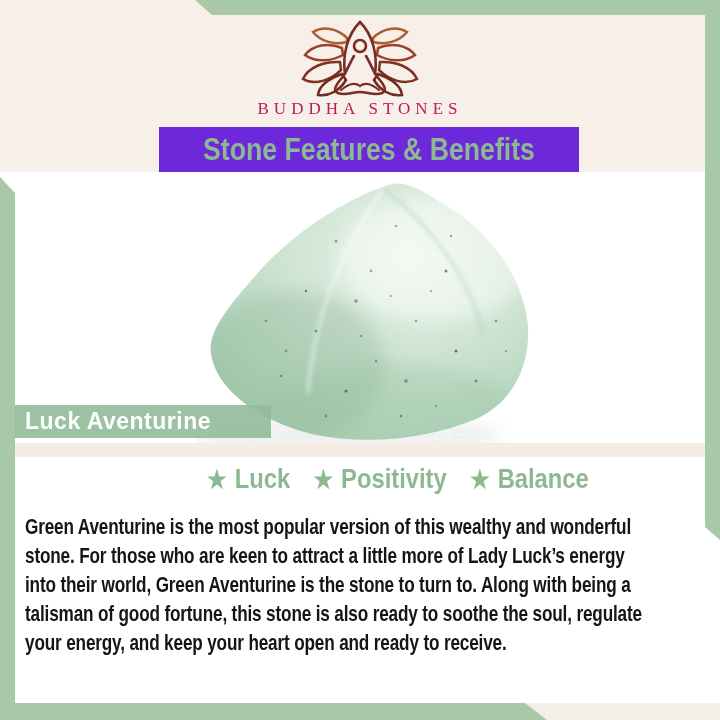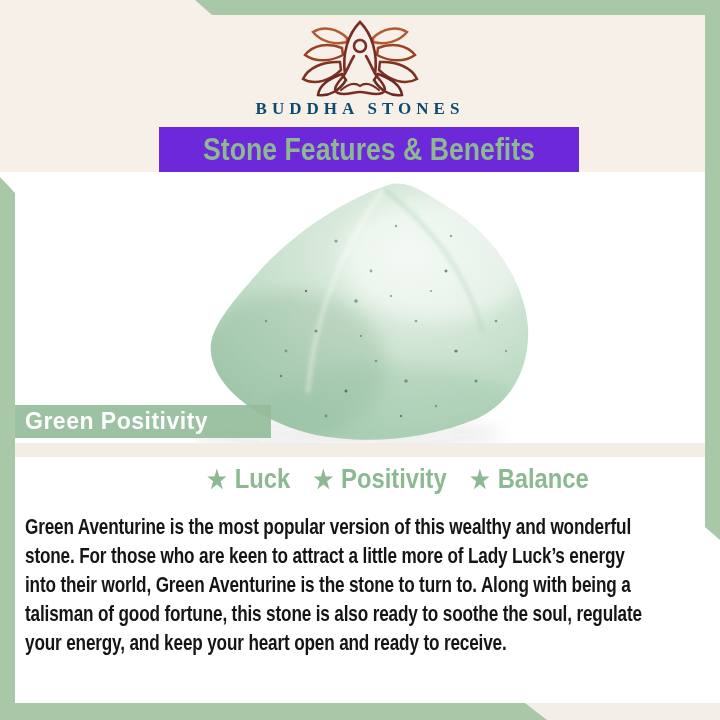--- a/index.html
+++ b/index.html
@@ -24,21 +24,21 @@
   .bar-left{left:0;top:177px;width:15px;height:543px;
     clip-path:polygon(0 0,100% 16px,100% 100%,0 100%);}
   .bar-bottom{left:0;top:703px;width:547px;height:17px;
     clip-path:polygon(0 0,525px 0,547px 100%,0 100%);}
 
   
   .logo{left:50%;top:18px;transform:translateX(-50%);}
   .brand-text{
     left:0;top:99px;width:720px;text-align:center;
     font-family:"Liberation Serif", serif;
-    font-size:17px;letter-spacing:5px;color:#0c4a6e;font-weight:700;
+    font-size:17px;letter-spacing:5px;color:#be185d;font-weight:400;
   }
 
   
   .title-band{left:159px;top:127px;width:420px;height:45px;background:#6d28d9;}
   .title-text{
     width:100%;height:45px;line-height:45px;text-align:center;
     font-size:31px;font-weight:700;color:#8cb991;
     transform:scaleX(.86);transform-origin:50% 50%;
     white-space:nowrap;margin:0;
   }
@@ -155,21 +155,21 @@
           <circle cx="85" cy="195" r="1.3" fill="#44604a"></circle>
         <circle cx="165" cy="155" r="1.0" fill="#3a4f3f"></circle>
           <circle cx="255" cy="55" r="1.2" fill="#557a5c"></circle>
         <circle cx="195" cy="115" r="1.1" fill="#49684f"></circle>
       </g>
     </g>
   </svg>
 </div>
 
 <div class="abs stone-banner">
-  <span class="stone-banner-label">Green Positivity</span>
+  <span class="stone-banner-label">Luck Aventurine</span>
 </div>
 
 <div class="abs bar bar-top"></div>
 <div class="abs bar bar-right"></div>
 <div class="abs bar bar-left"></div>
 <div class="abs bar bar-bottom"></div>
 
 <div class="abs features-line">
   <div class="features-inner">
     <span class="feature"><span class="star-icon">★</span><span>Luck</span></span>

